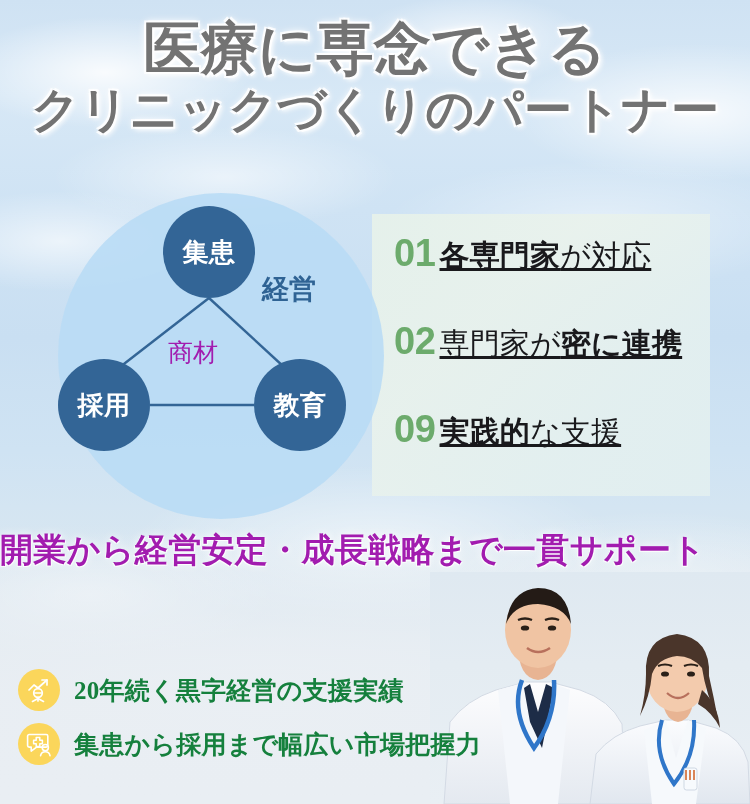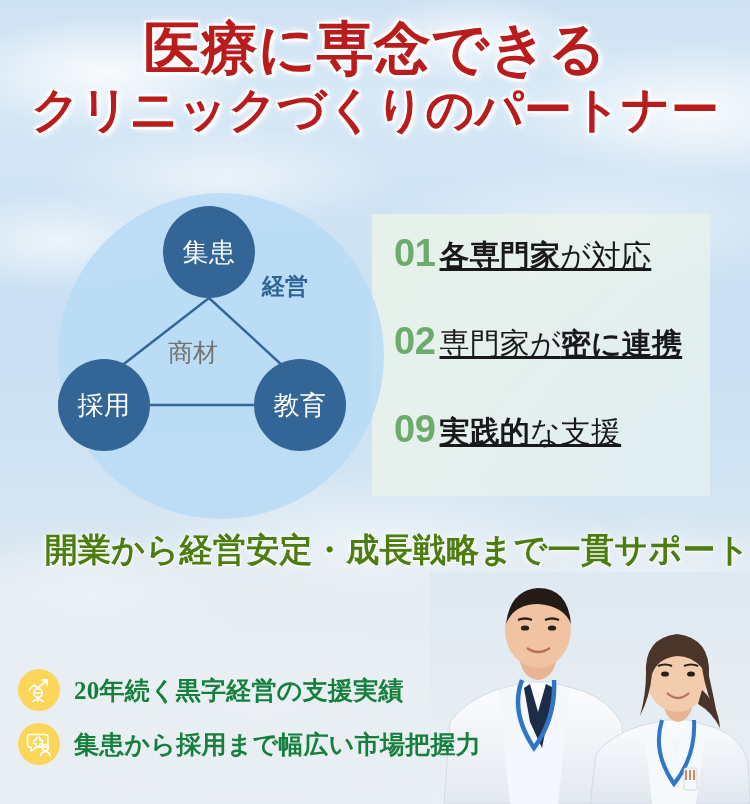--- a/index.html
+++ b/index.html
@@ -51,21 +51,21 @@
   .sky-bottom-haze {
     position:absolute; left:0; right:0; bottom:0; height:280px;
     background:linear-gradient(to bottom, rgba(232,238,244,0) 0%, rgba(233,238,243,.75) 45%, #e9eef3 100%);
   }
 
   
   .headline {
     position:absolute; top:16px; left:0; right:0;
     text-align:center;
     font-family:"Liberation Serif", serif;
-    color:#b91c1c;
+    color:#737373;
     font-weight:700;
     line-height:1.16;
     letter-spacing:.012em;
     text-shadow:
        0 0 10px rgba(255,255,255,.95),
        0 0 6px  rgba(255,255,255,.95),
        2px 2px 0 rgba(255,255,255,.85),
       -2px 2px 0 rgba(255,255,255,.85),
        2px -2px 0 rgba(255,255,255,.85),
       -2px -2px 0 rgba(255,255,255,.85),
@@ -93,41 +93,41 @@
   }
   .diagram svg { position:absolute; left:0; top:0; }
 
   .node {
     position:absolute;
     border-radius:50%;
     background:#336596;
     display:flex; align-items:center; justify-content:center;
     color:#fff;
     font-size:26px;
-    font-weight:400;
+    font-weight:700;
     letter-spacing:.02em;
     font-family:"Liberation Sans", sans-serif;
     text-align:right;
   }
   .node-shuukan { left:105px; top:13px;  width:92px; height:92px; }
   .node-saiyou  { left:0px;   top:166px; width:92px; height:92px; }
   .node-kyouiku { left:196px; top:166px; width:92px; height:92px; }
 
   .diagram-label {
     position:absolute;
     font-family:"Liberation Sans", sans-serif;
     white-space:nowrap;
   }
   .label-keiei {
     left:204px; top:78px;
-    font-size:23px; font-weight:700; color:#2f6394;
+    font-size:27px; font-weight:700; color:#2f6394;
   }
   .label-shouzai {
     left:110px; top:143px;
-    font-size:25px; font-weight:400; color:#737373;font-family:Liberation Serif, serif;
+    font-size:25px; font-weight:400; color:#a21caf;font-family:Liberation Serif, serif;
   }
 
   
   .num-list {
     position:absolute; left:394px; top:232px; width:316px;
   }
   .num-item {
     display:flex; align-items:baseline;
     height:88px;
     white-space:nowrap;
@@ -145,25 +145,25 @@
     font-size:30px;
     color:#19191c;
     letter-spacing:.005em;
     text-decoration:underline;
   }
   .num-item .txt b { font-weight:700; }
 
   
   .banner {
     position:absolute; left:0; right:0; top:528px;
-    text-align:right;
+    text-align:left;
     font-family:"Liberation Serif", serif;
     font-weight:700;
     font-size:33px;
-    color:#4d7c0f;
+    color:#a21caf;
     letter-spacing:.01em;
     text-shadow:
       0 0 8px rgba(255,255,255,.9),
       1px 1px 0 rgba(255,255,255,.8),
      -1px 1px 0 rgba(255,255,255,.8);
   }
 
   
   .photo {
     position:absolute; left:430px; top:572px; width:320px; height:232px;

